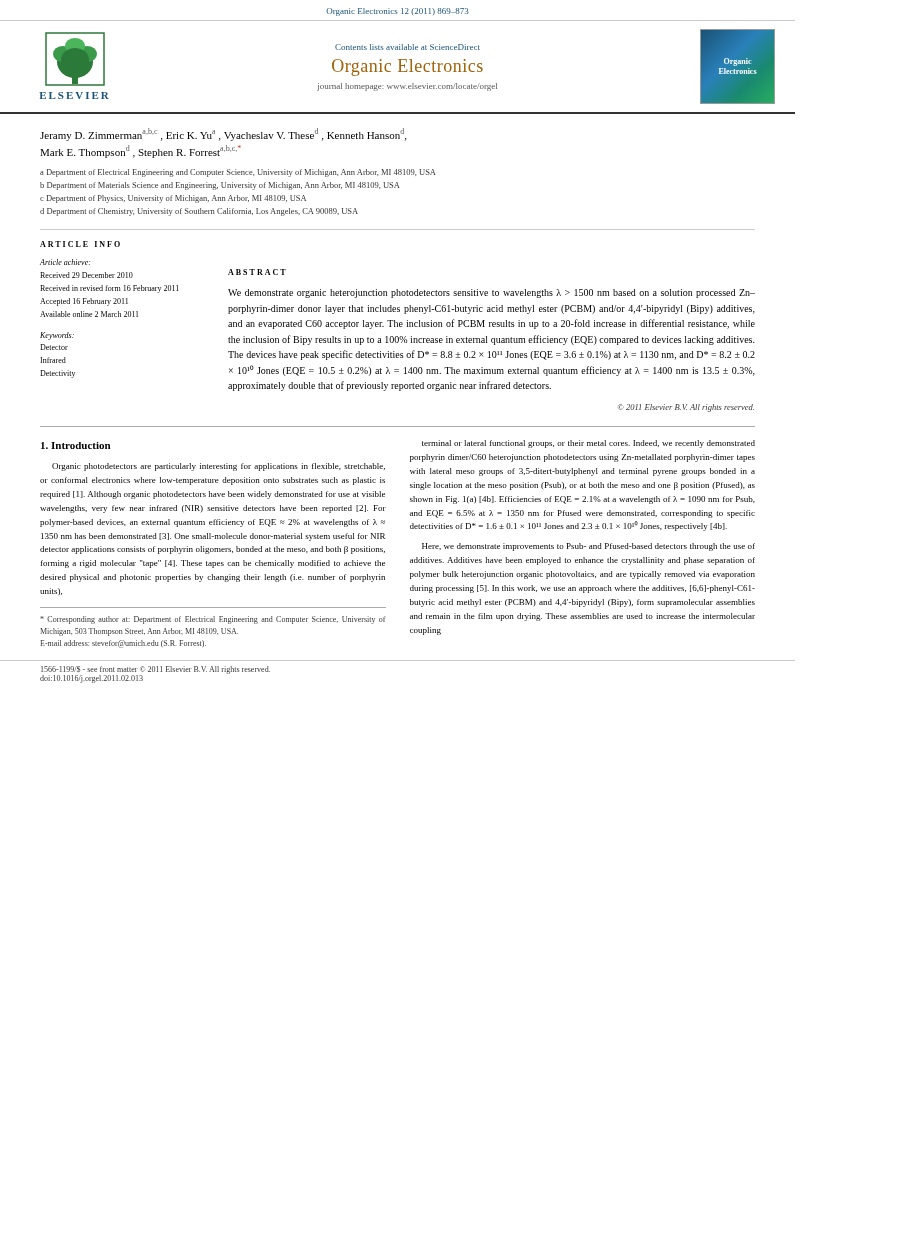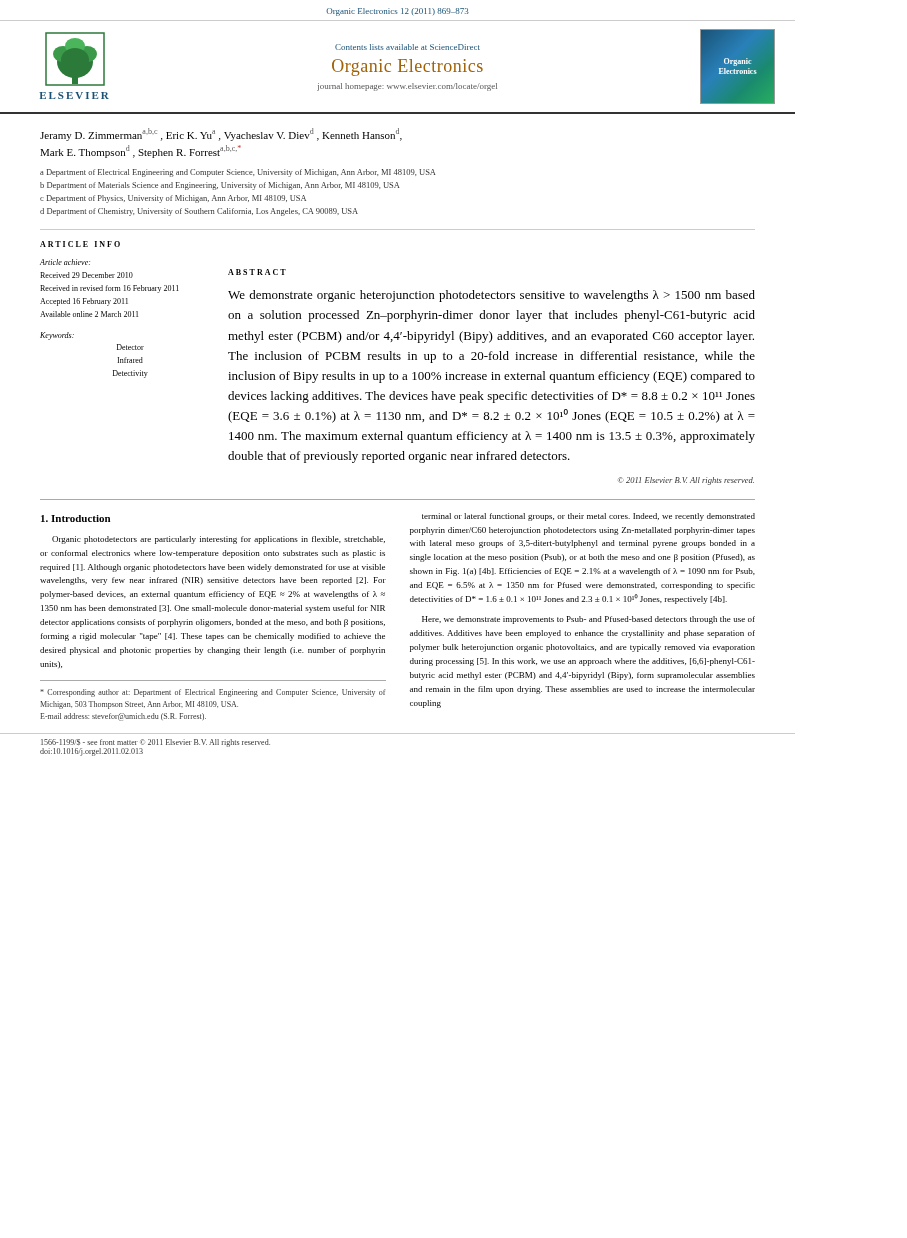--- a/index.html
+++ b/index.html
@@ -183,34 +183,33 @@
       margin-top: 10px;
     }
     .keywords-title {
       font-size: 8px;
       font-style: italic;
       margin-bottom: 2px;
     }
     .keywords-list {
       font-size: 8px;
       line-height: 1.6;
-      text-align: center;
     }
 
     
     .abstract-title {
       font-size: 8px;
       font-weight: bold;
       letter-spacing: 2px;
       text-transform: uppercase;
       color: #000;
       margin-bottom: 8px;
     }
     .abstract-text {
-      font-size: 13px;
+      font-size: 10px;
       line-height: 1.55;
       text-align: justify;
       color: #000;
     }
 
     
     .copyright {
       font-size: 8.5px;
       text-align: right;
       margin-top: 8px;
@@ -307,21 +306,21 @@
       </div>
     </div>
   </div>
 
   <div class="main-content">
 
 
     <div class="authors">
       <span>Jeramy D. Zimmerman</span><sup>a,b,c</sup>
       <span>, Eric K. Yu</span><sup>a</sup>
-      <span>, Vyacheslav V. Diev</span><sup>d</sup>
+      <span>, Vyacheslav V. These</span><sup>d</sup>
       <span>, Kenneth Hanson</span><sup>d</sup><span>,</span><br>
       <span>Mark E. Thompson</span><sup>d</sup>
       <span>, Stephen R. Forrest</span><sup><span>a,b,c,</span><span class="author-star">*</span></sup>
     </div>
 
     <div class="affiliations">
       <div>a Department of Electrical Engineering and Computer Science, University of Michigan, Ann Arbor, MI 48109, USA</div>
       <div>b Department of Materials Science and Engineering, University of Michigan, Ann Arbor, MI 48109, USA</div>
       <div>c Department of Physics, University of Michigan, Ann Arbor, MI 48109, USA</div>
       <div>d Department of Chemistry, University of Southern California, Los Angeles, CA 90089, USA</div>

